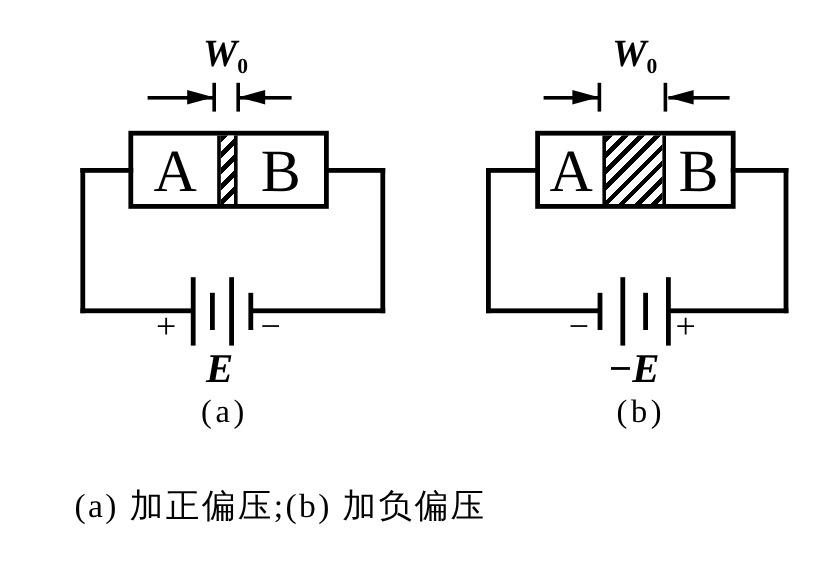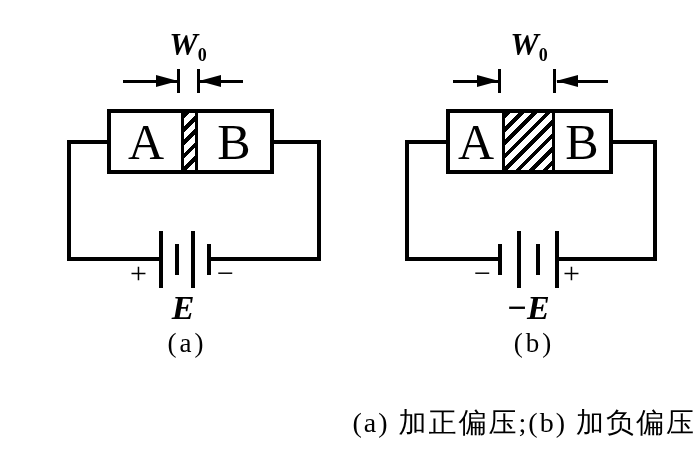--- a/index.html
+++ b/index.html
@@ -29,21 +29,21 @@
               border-left:3px solid #000; border-right:3px solid #000;
               box-sizing:border-box; }
   .plate { position:absolute; background:#000; width:4px; }
   .plate.tall  { top:231px; height:57px; }
   .plate.short { top:244px; height:31px; }
   .sign { position:absolute; top:258px; font-size:30px; line-height:1; }
   .bat-label { position:absolute; top:291px; width:64px; text-align:center;
                font-size:34px; font-weight:bold; font-style:italic; line-height:1; }
   .sub-label { position:absolute; top:330px; width:80px; text-align:center;
                font-size:27px; line-height:1; letter-spacing:3px; }
-  .caption { position:absolute; left:0; right:0; top:406px; text-align:right;
+  .caption { position:absolute; left:0; right:0; top:406px; text-align:left;
              font-size:28px; line-height:1.2; letter-spacing:2px; text-indent:14px;margin-left:48px; }
 </style>
 </head>
 <body>
 
 <div class="canvas">
 
   <div class="group">
 
     <div class="w-label" style="left:153px;"><i>W</i><sub>0</sub></div>

